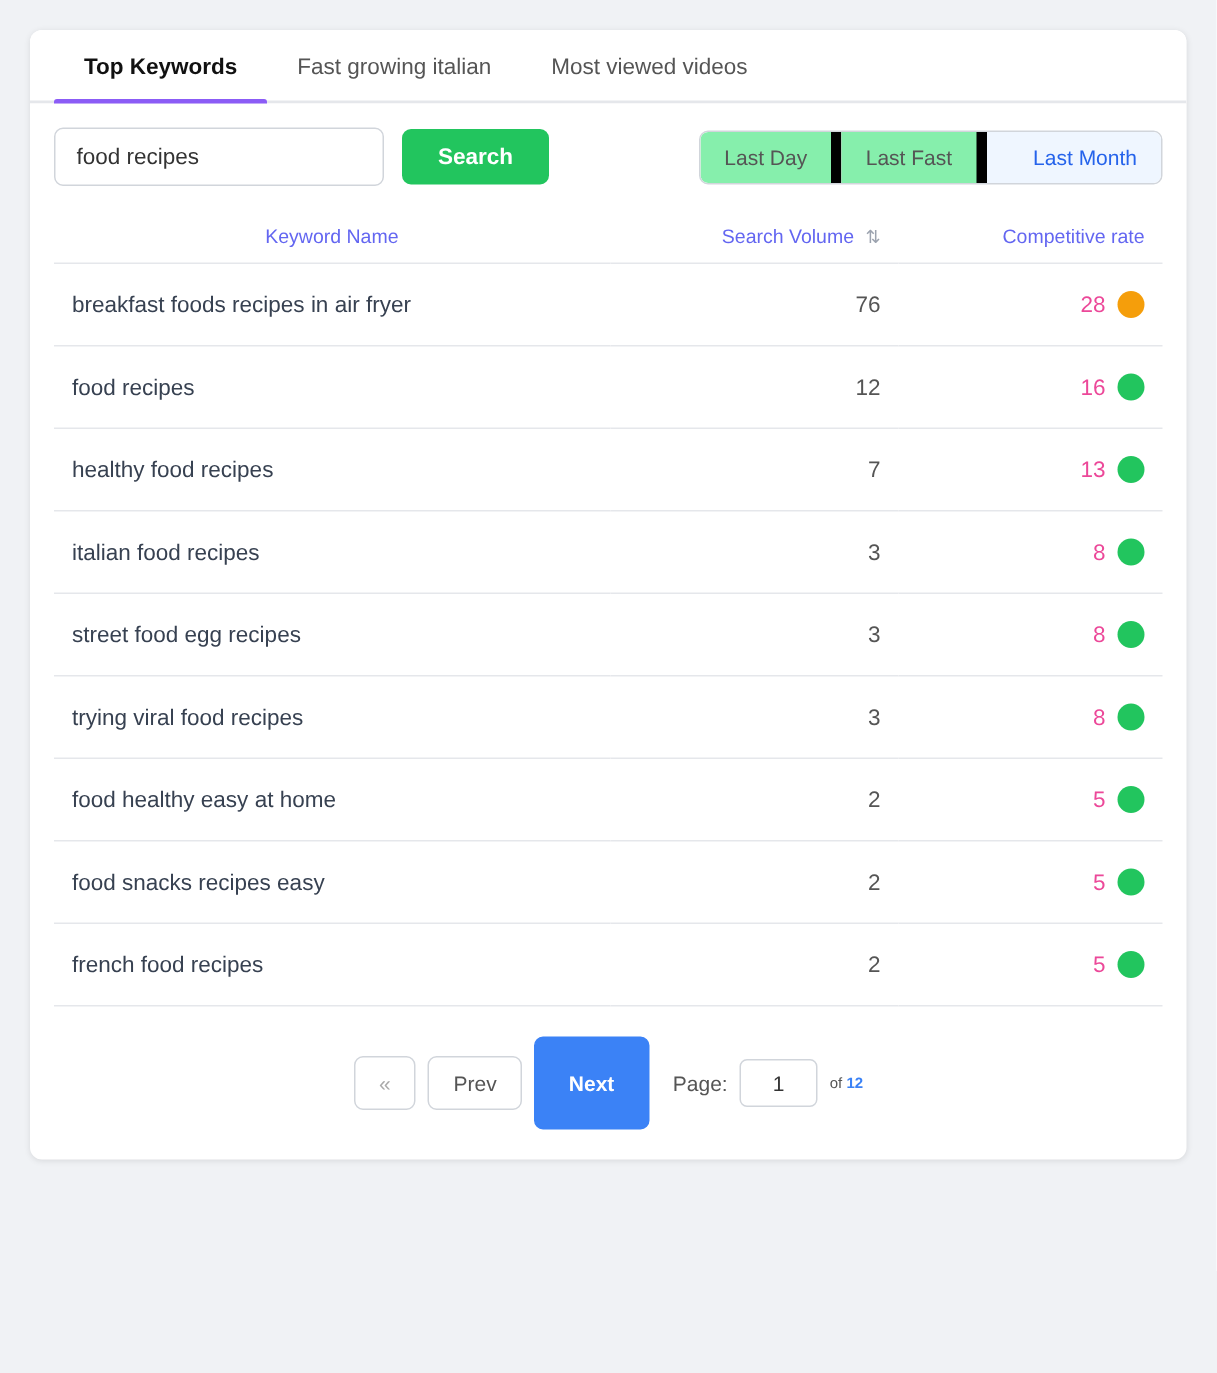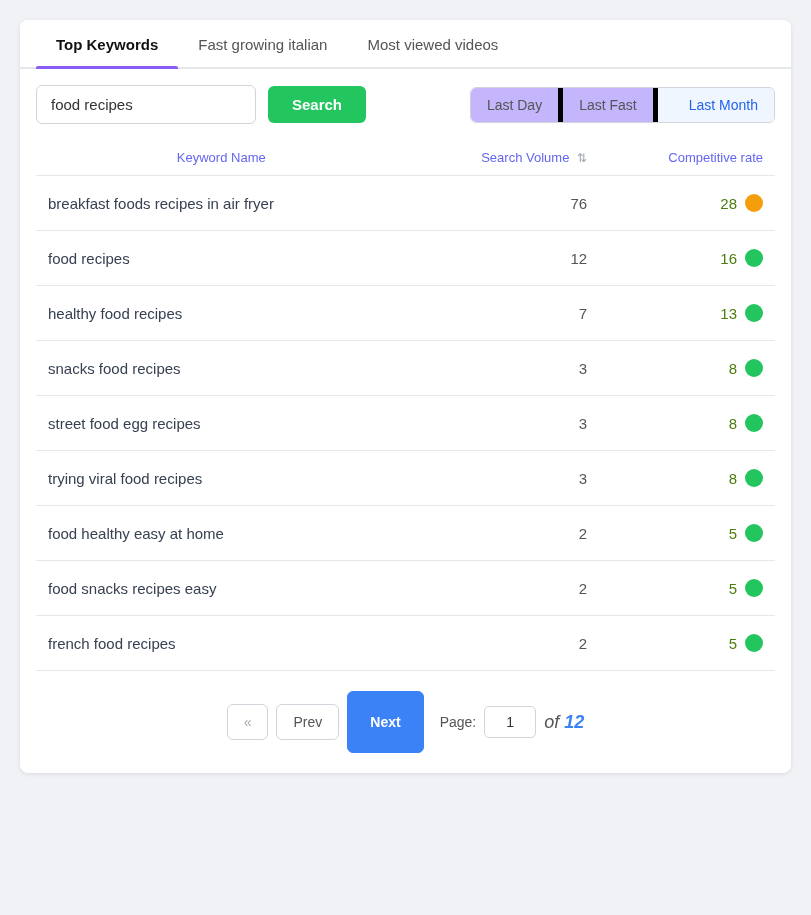--- a/index.html
+++ b/index.html
@@ -83,23 +83,23 @@
     .period-group {
       display: flex;
       border: 1px solid #d1d5db;
       border-radius: 6px;
       overflow: hidden;
     }
     .period-btn {
       padding: 9px 16px;
       font-size: 14px;
       color: #555;
-      background: #c4b5fd;
+      background: #86efac;
       border: none;
-      border-right: 5px solid #000000;
+      border-right: 7px solid #000000;
       cursor: pointer;
       white-space: nowrap;
     }
     .period-btn:last-child { border-right: none; padding-left: 31px; }
     .period-btn.active {
       background: #eff6ff;
       color: #2563eb;
       border-color: #93c5fd;
     }
     .period-btn:first-child { border-radius: 5px 0 0 5px; }
@@ -129,21 +129,21 @@
       color: #9ca3af;
       font-size: 12px;
     }
     tbody tr {
       border-bottom: 1px solid #e5e7eb;
     }
     tbody tr:last-child { border-bottom: 1px solid #e5e7eb; }
     td {
       padding: 18px 12px;
       font-size: 15px;
-      color: #4d7c0f;
+      color: #ec4899;
     }
     td.keyword { color: #374151; }
     td.volume { text-align: right; color: #555; }
     td.rate-cell { text-align: right; }
     .rate-inner {
       display: flex;
       align-items: center;
       justify-content: flex-end;
       gap: 8px;
     }
@@ -189,23 +189,22 @@
     .page-input {
       border: 1px solid #d1d5db;
       border-radius: 5px;
       padding: 7px 10px;
       font-size: 14px;
       width: 52px;
       text-align: center;
       color: #333;
     }
     .page-of {
-      font-size: 18px;
-      color: #555;
-      font-style: italic;
+      font-size: 10px;
+      color: #555;
     }
     .page-total {
       color: #3b82f6;
       font-weight: 600;
     }
   </style>
 </head>
 <body>
 
 <div class="container">
@@ -264,21 +263,21 @@
             <td class="keyword">healthy food recipes</td>
             <td class="volume">7</td>
             <td class="rate-cell">
               <div class="rate-inner">
                 <span>13</span>
                 <span class="dot dot-green"></span>
               </div>
             </td>
           </tr>
           <tr>
-            <td class="keyword">snacks food recipes</td>
+            <td class="keyword">italian food recipes</td>
             <td class="volume">3</td>
             <td class="rate-cell">
               <div class="rate-inner">
                 <span>8</span>
                 <span class="dot dot-green"></span>
               </div>
             </td>
           </tr>
           <tr>
             <td class="keyword">street food egg recipes</td>

